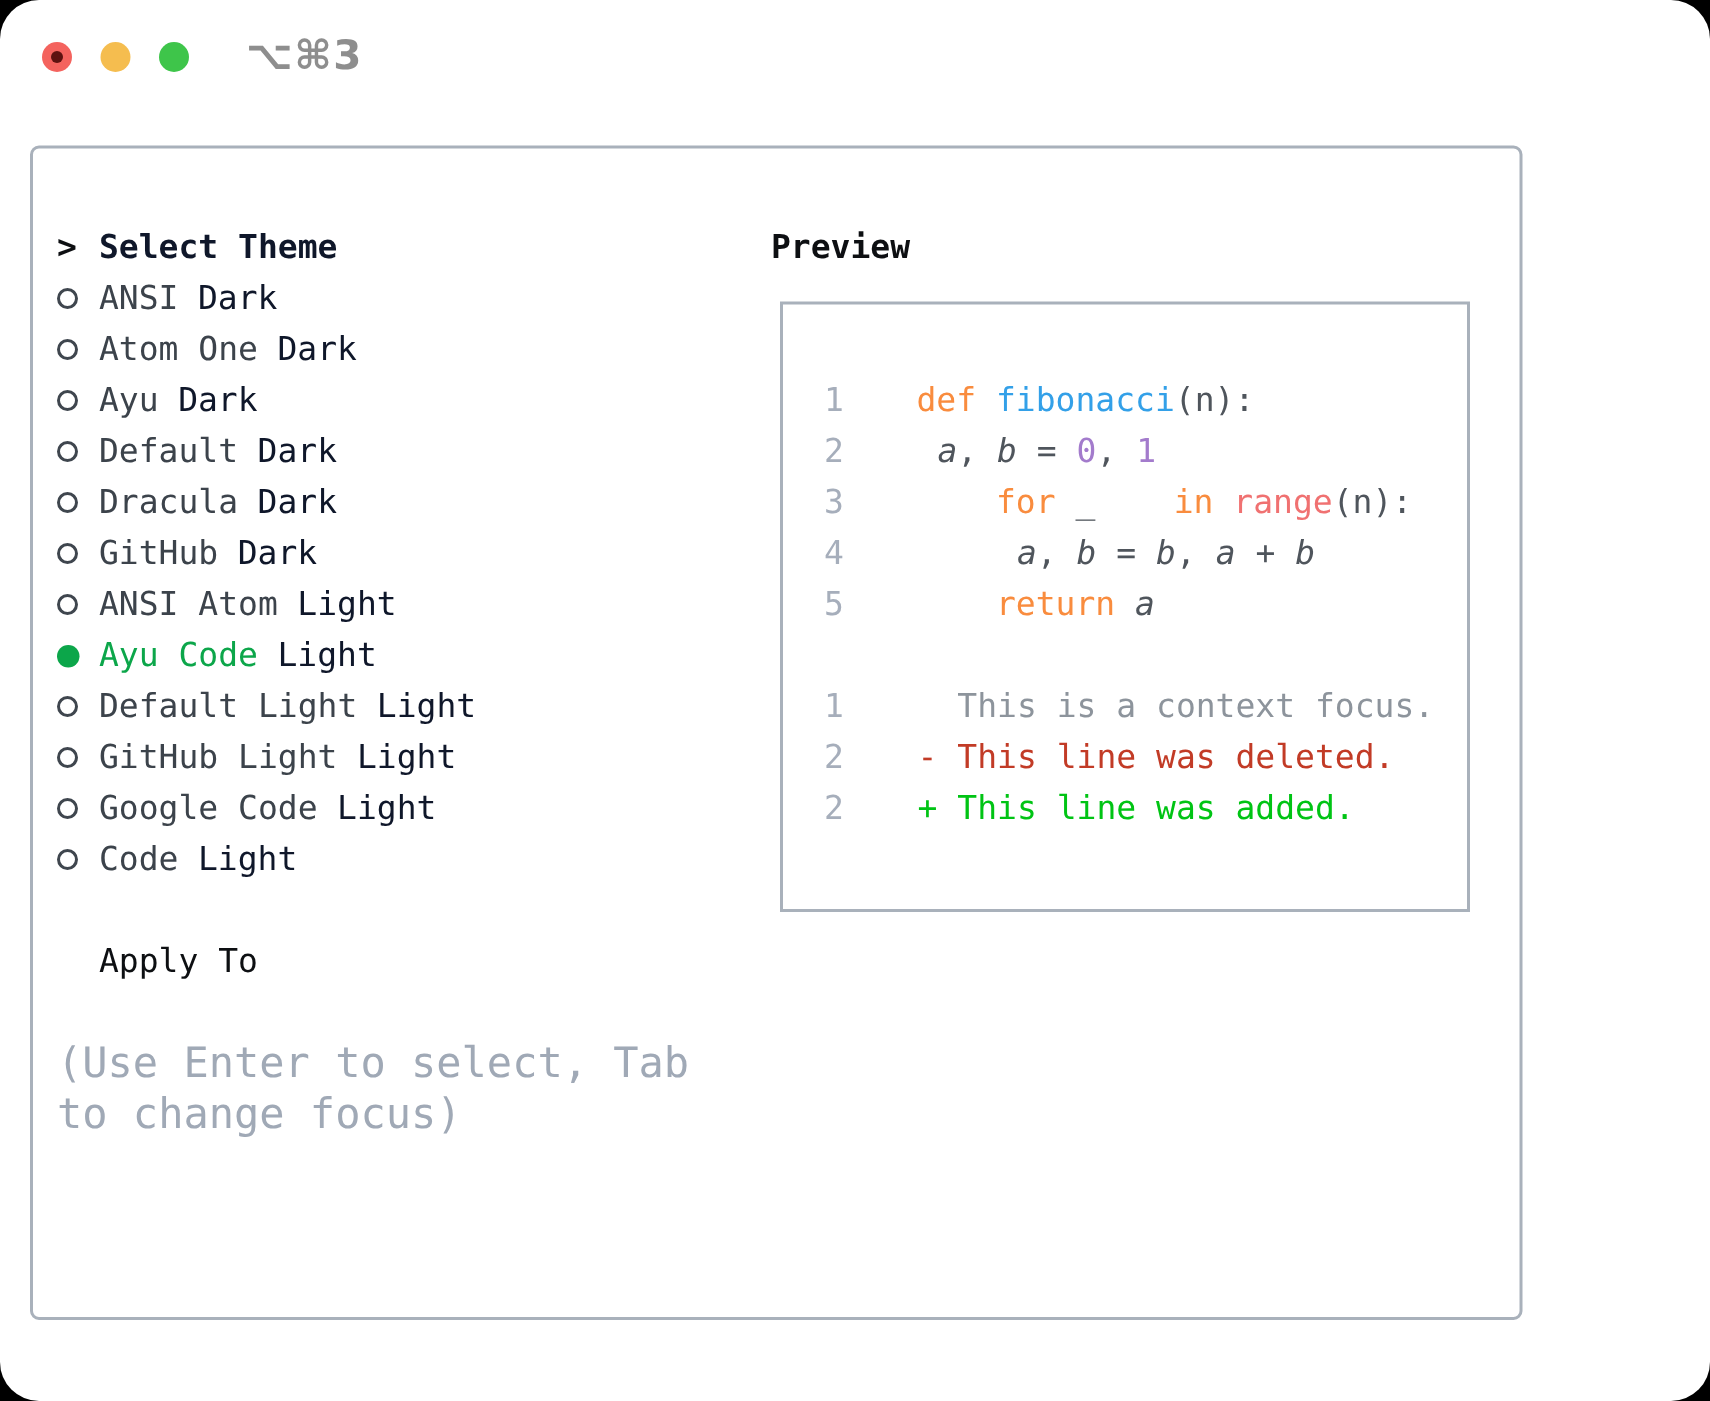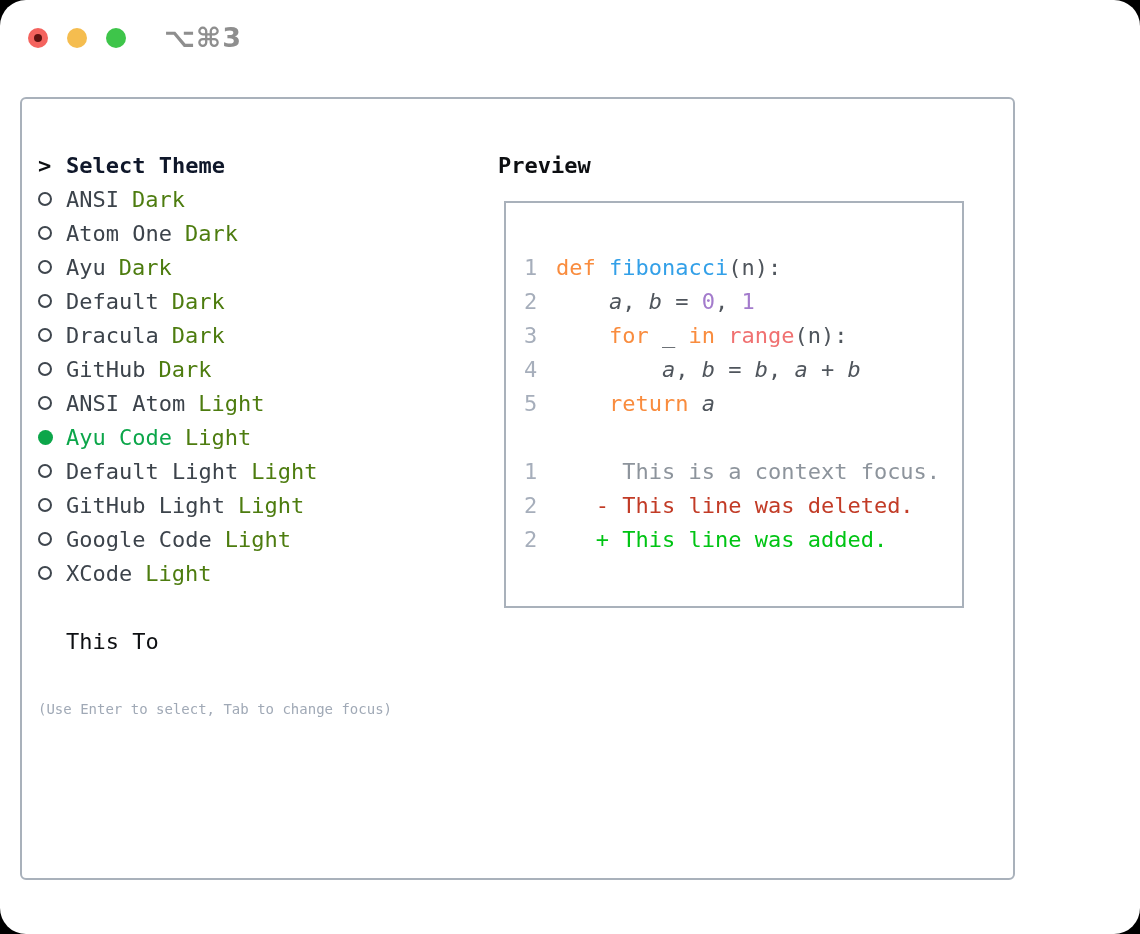--- a/index.html
+++ b/index.html
@@ -38,35 +38,35 @@
   .spacer { height:34px; }
   
   .left-col { position:absolute; left:16px; top:49px; width:452px; }
   .slot { width:28px; flex:0 0 28px; display:flex; align-items:center; }
   .caret { font-weight:700; color:#0D0F12; }
   .header-label { font-weight:700; color:#0f172a; white-space:pre; }
   .dot { width:14px; height:14px; box-sizing:border-box; border:2px solid #3F464E; border-radius:50%; }
   .dot-filled { border:none; width:15px; height:15px; background:var(--ui-green,#0CA64A); }
   .t-name { color:#3C434B; white-space:pre;text-align:right; }
   .t-name.selected { color:var(--ui-green,#0CA64A); }
-  .t-tag { color:#4d7c0f; margin-left:13px; white-space:pre; }
+  .t-tag { color:#0f172a; margin-left:13px; white-space:pre; }
   .apply-label { color:#0D0F12; white-space:pre; }
-  .hint { color:#A0A9B6; font-size:14px; line-height:34px; width:440px; }
-  
-  .preview-col { position:absolute; left:476px; top:49px; }
+  .hint { color:#A0A9B6; font-size:28px; line-height:34px; width:440px; }
+  
+  .preview-col { position:absolute; left:492px; top:49px;text-align:center; }
   .preview-title { height:34px; display:flex; align-items:center; font-size:22px; font-weight:700; color:#0D0F12; }
   .preview-box {
     margin:19px 0 0 6px; width:460px; height:407px; box-sizing:border-box;
     border:2px solid var(--border-gray,#A9B1BB);
     padding:47px 0 0 18px; overflow:hidden; background:#fff;
   }
   .code-line { height:34px; display:flex; align-items:center; font-size:22px; }
   .ln { width:32px; flex:0 0 32px; color:#A6AEBB; white-space:pre; }
   .code { white-space:pre; }
-  .s-kw  { color:var(--keyword-orange,#F98C3E); }
+  .s-kw  { color:var(--keyword-orange,#F98C3E);margin-left:39px; }
   .s-fn  { color:var(--function-blue,#33A0E8); }
   .s-num { color:var(--number-purple,#A37BCC); }
   .s-sp  { color:var(--special-coral,#F07171); }
   .s-fg  { color:#4F555C; }
   .s-var { color:#4F555C; font-style:italic; }
   .diff-group { margin-top:34px; }
   .d-context { color:var(--context-gray,#8D949C); }
   .d-deleted { color:var(--deleted-red,#C23B26); }
   .d-added   { color:var(--added-green,#00C414); }
 </style>
@@ -167,30 +167,30 @@
             <span class="slot">
               <span class="dot"></span>
             </span>
             <span class="t-name">Google Code</span>
             <span class="t-tag">Light</span>
           </div>
           <div class="row">
             <span class="slot">
               <span class="dot"></span>
             </span>
-            <span class="t-name">XCode</span>
+            <span class="t-name">Code</span>
             <span class="t-tag">Light</span>
           </div>
         </div>
 
       <div class="spacer"></div>
 
       <div class="row">
         <span class="slot"></span>
-        <span class="apply-label">This To</span>
+        <span class="apply-label">Apply To</span>
       </div>
 
 
       <div class="spacer"></div>
 
       <div class="hint">(Use Enter to select, Tab to change focus)</div>
     </div>
 
     <div class="preview-col">
       <div class="preview-title">Preview</div>

